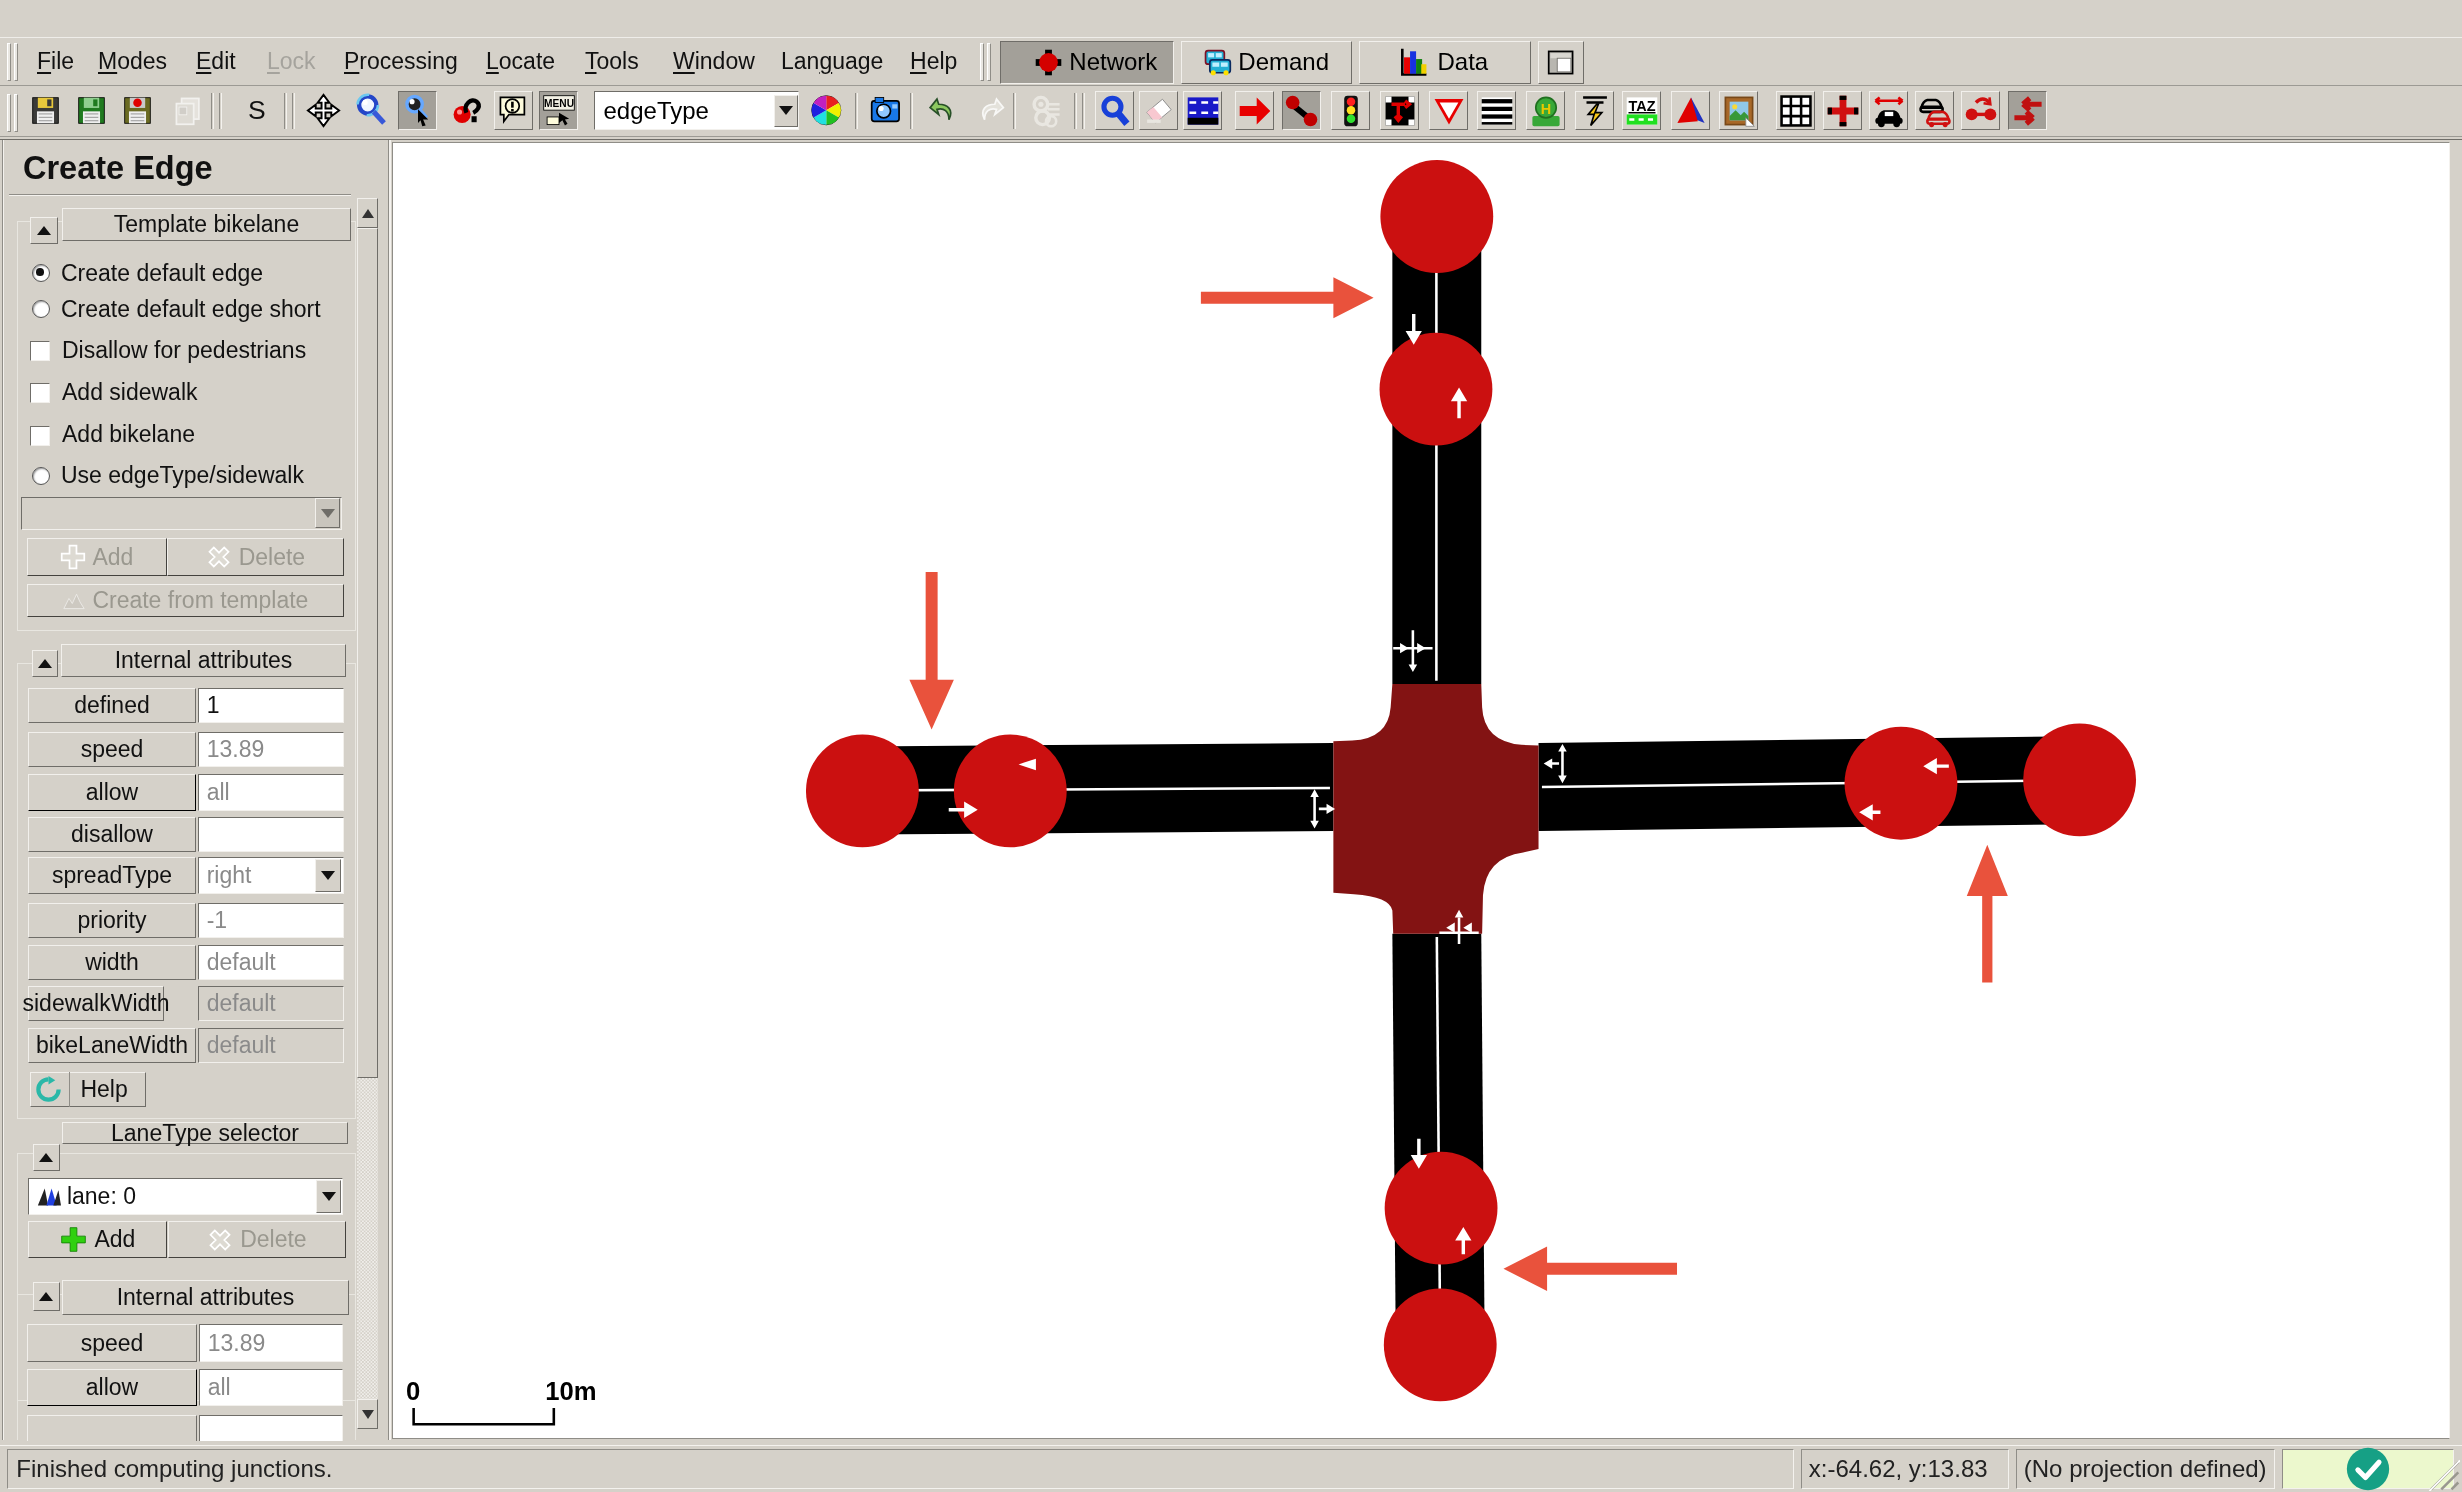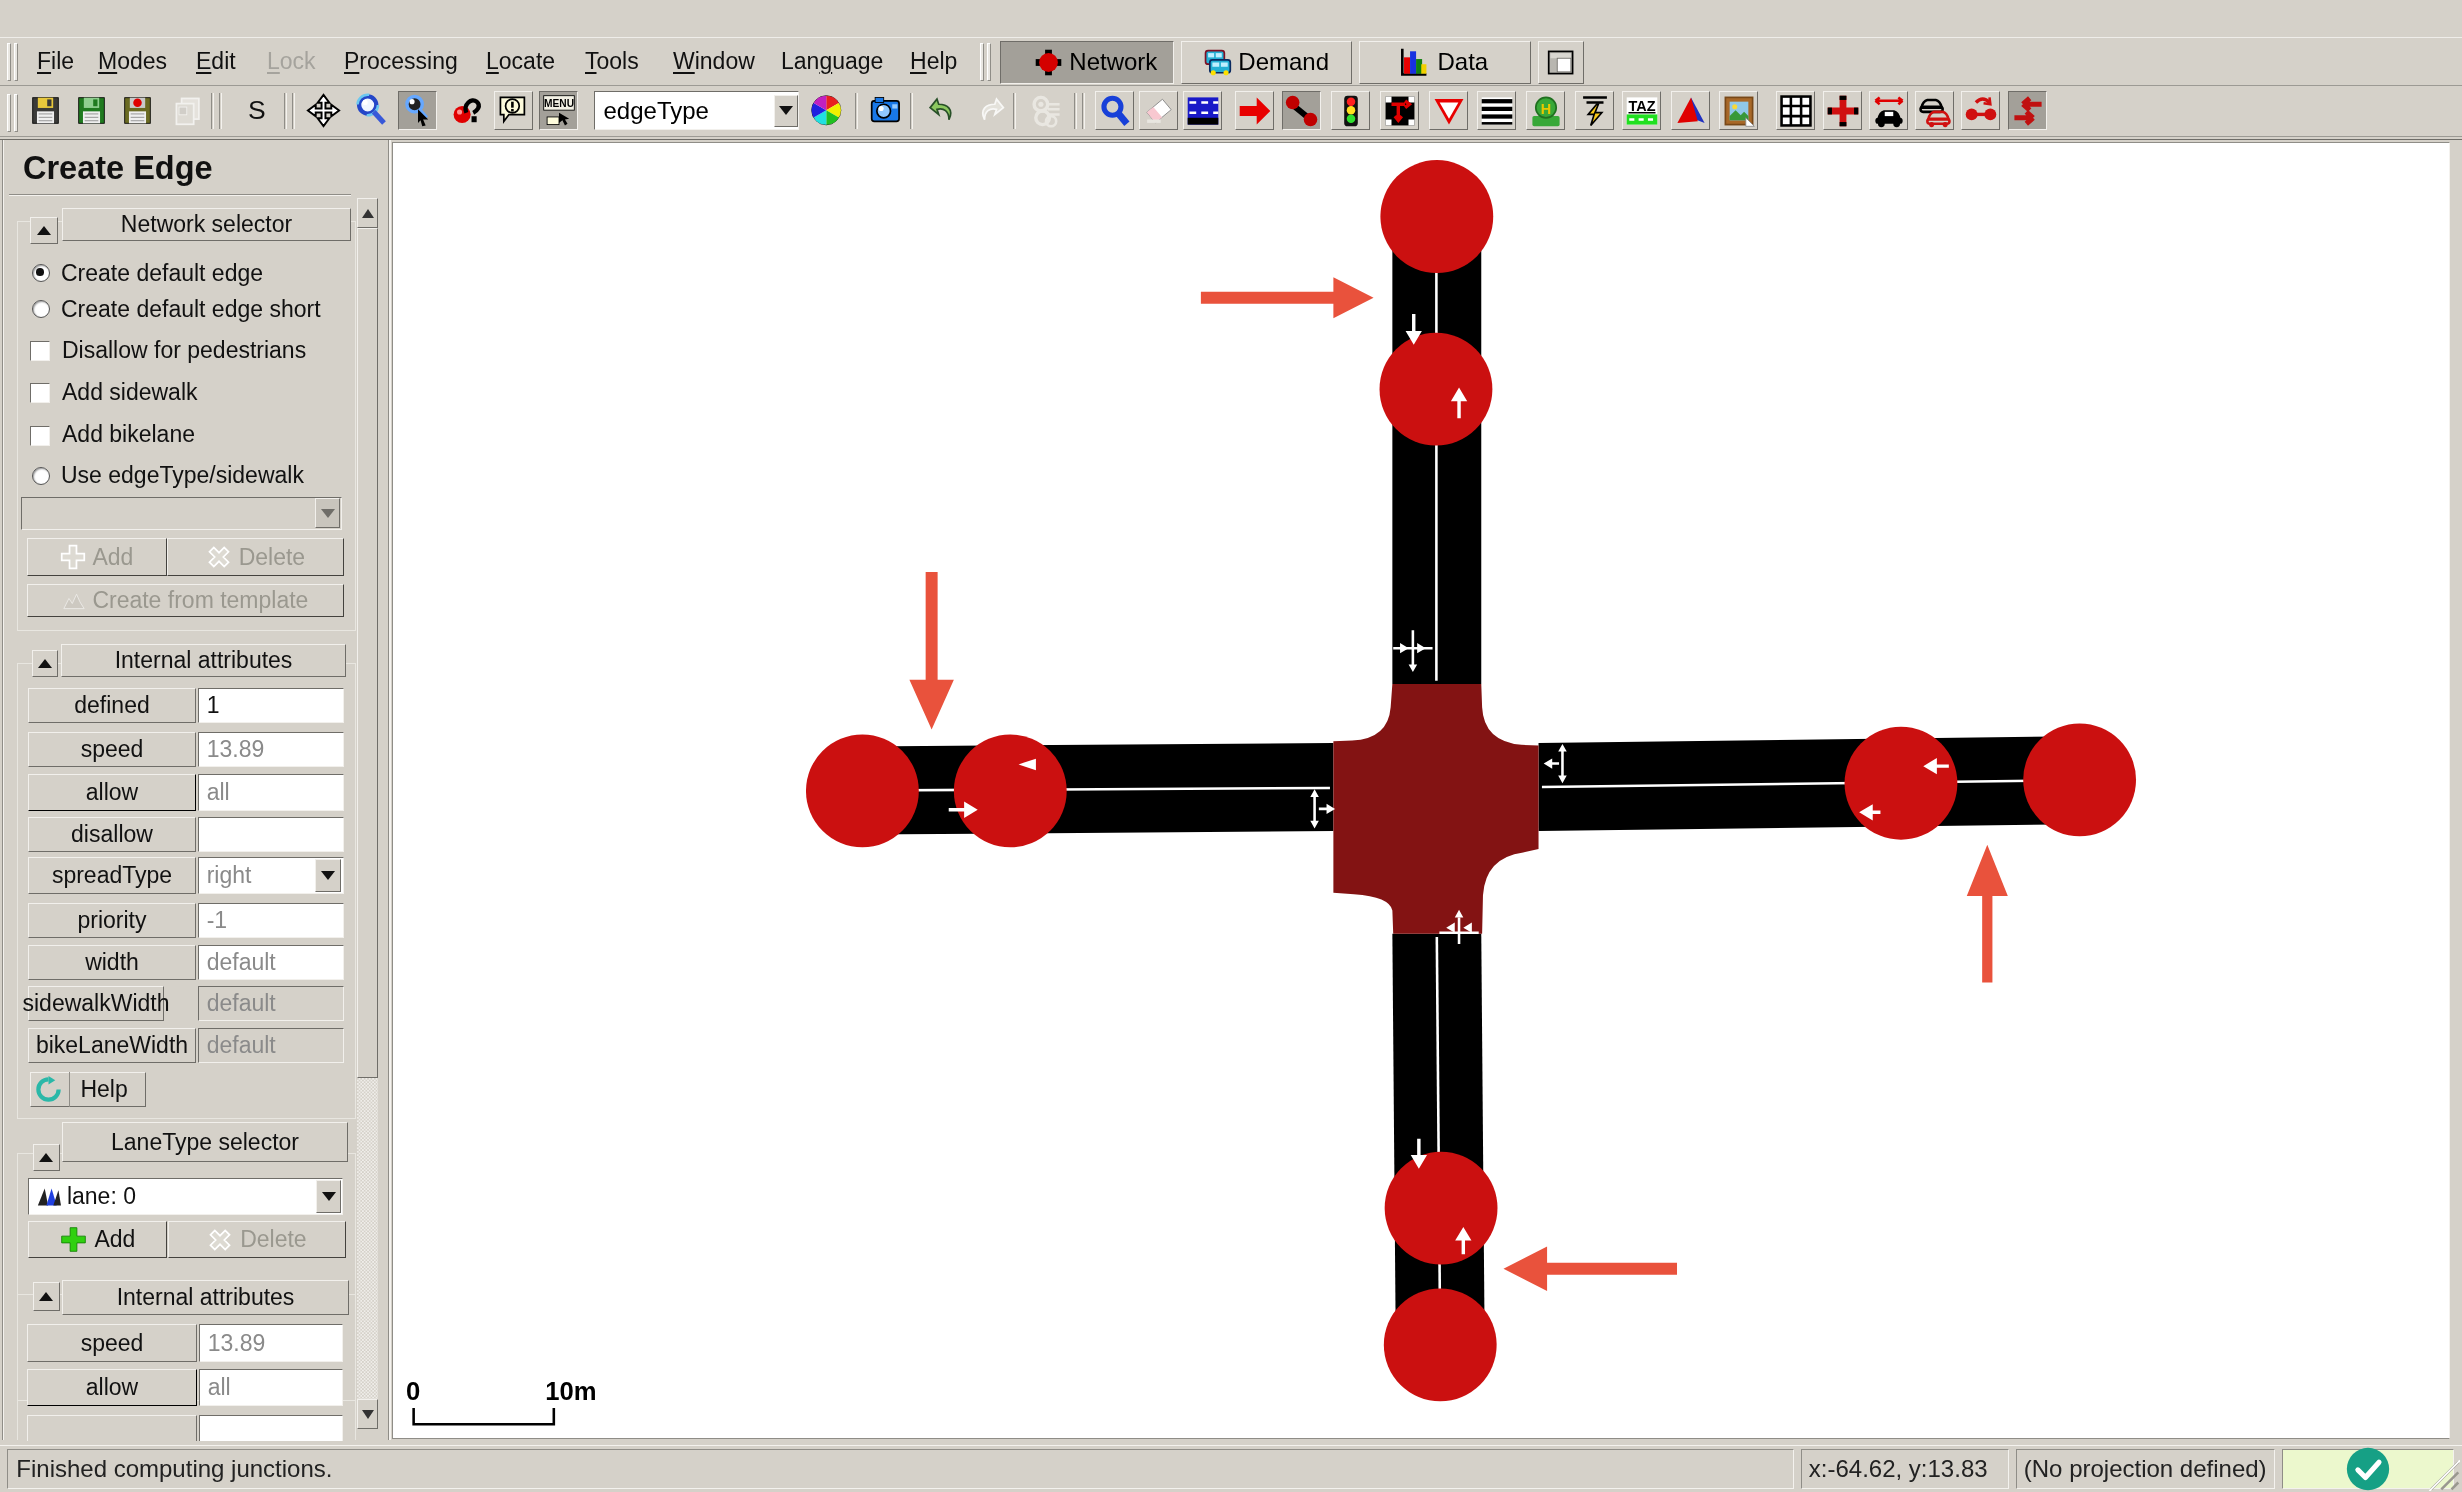--- a/index.html
+++ b/index.html
@@ -418,21 +418,21 @@
   </div>
   <div id="main">
     <div id="panel">
       <div class="lbl" style="left:23px;top:13.7px;font-size:32.5px;font-weight:bold;">Create Edge</div>
       <div class="abs" style="left:8.5px;top:54px;width:342px;height:1.7px;background:#8f8d87;border-bottom:0.9px solid #f4f2ee;"></div>
 
       <div class="abs" style="left:17px;top:81px;width:339px;height:410px;border:1.7px groove #e8e6e0;"></div>
       <div class="gbtn" style="left:30px;top:77px;width:28px;height:26.5px;">
           <div class="tri-up"></div>
         </div>
-      <div class="gtitle" style="left:62px;top:68px;width:289px;height:33px;">Network selector</div>
+      <div class="gtitle" style="left:62px;top:68px;width:289px;height:33px;">Template bikelane</div>
       <div class="radio sel" style="left:32px;top:124px;"></div>
       <div class="lbl" style="left:61px;top:119px;">Create default edge</div>
       <div class="radio" style="left:32px;top:160px;"></div>
       <div class="lbl" style="left:61px;top:155px;">Create default edge short</div>
       <div class="checkbox" style="left:30px;top:201px;"></div>
       <div class="lbl" style="left:62px;top:196px;">Disallow for pedestrians</div>
       <div class="checkbox" style="left:30px;top:243px;"></div>
       <div class="lbl" style="left:62px;top:238px;">Add sidewalk</div>
       <div class="checkbox" style="left:30px;top:286px;"></div>
       <div class="lbl" style="left:62px;top:280px;">Add bikelane</div>
@@ -486,21 +486,21 @@
             <path d="M16 4 A12 12 0 1 0 28 16" fill="none" stroke="#2ab8a8" stroke-width="5"></path>
             <path d="M16 0 L16 10 L24 5 Z" fill="#2ab8a8"></path>
           </svg>
         <span style="border-left:1.7px solid #8f8d87;padding-left:10.3px;height:35px;display:flex;align-items:center;">Help</span>
         </div>
 
       <div class="abs" style="left:17px;top:1013px;width:339px;height:248px;border:1.7px groove #e8e6e0;"></div>
       <div class="gbtn" style="left:33px;top:1004px;width:26.5px;height:26.5px;">
           <div class="tri-up"></div>
         </div>
-      <div class="gtitle" style="left:62px;top:982px;width:286px;height:40px;">LaneType selector</div>
+      <div class="gtitle" style="left:62px;top:982px;width:286px;height:22px;">LaneType selector</div>
       <div class="abs" style="left:28px;top:1038px;width:315px;height:37px;background:#fff;border:1.7px solid;border-color:#6f6d68 #f2f0ec #f2f0ec #6f6d68;display:flex;align-items:center;font-size:23px;color:#111;">
         <svg width="26" height="24" viewBox="0 0 30 28" style="margin:0 5.1px 0 6.8px;">
             <path d="M2 24 L10 4 L14 24 Z" fill="#222"></path>
             <path d="M12 24 L18 4 L24 24 Z" fill="#2040e0"></path>
             <path d="M20 24 L26 6 L29 24 Z" fill="#222"></path>
           </svg>lane: 0</div>
       <div class="abs" style="left:316px;top:1040px;width:25px;height:33px;background:#d5d1c9;border:1.7px solid;border-color:#f2f0ec #6f6d68 #6f6d68 #f2f0ec;display:flex;align-items:center;justify-content:center;">
           <div class="tri-dn"></div>
         </div>
       <div class="gbtn" style="left:28px;top:1081px;width:139px;height:37px;font-size:23px;color:#111;border-color:#f2f0ec #44423e #44423e #f2f0ec;">

